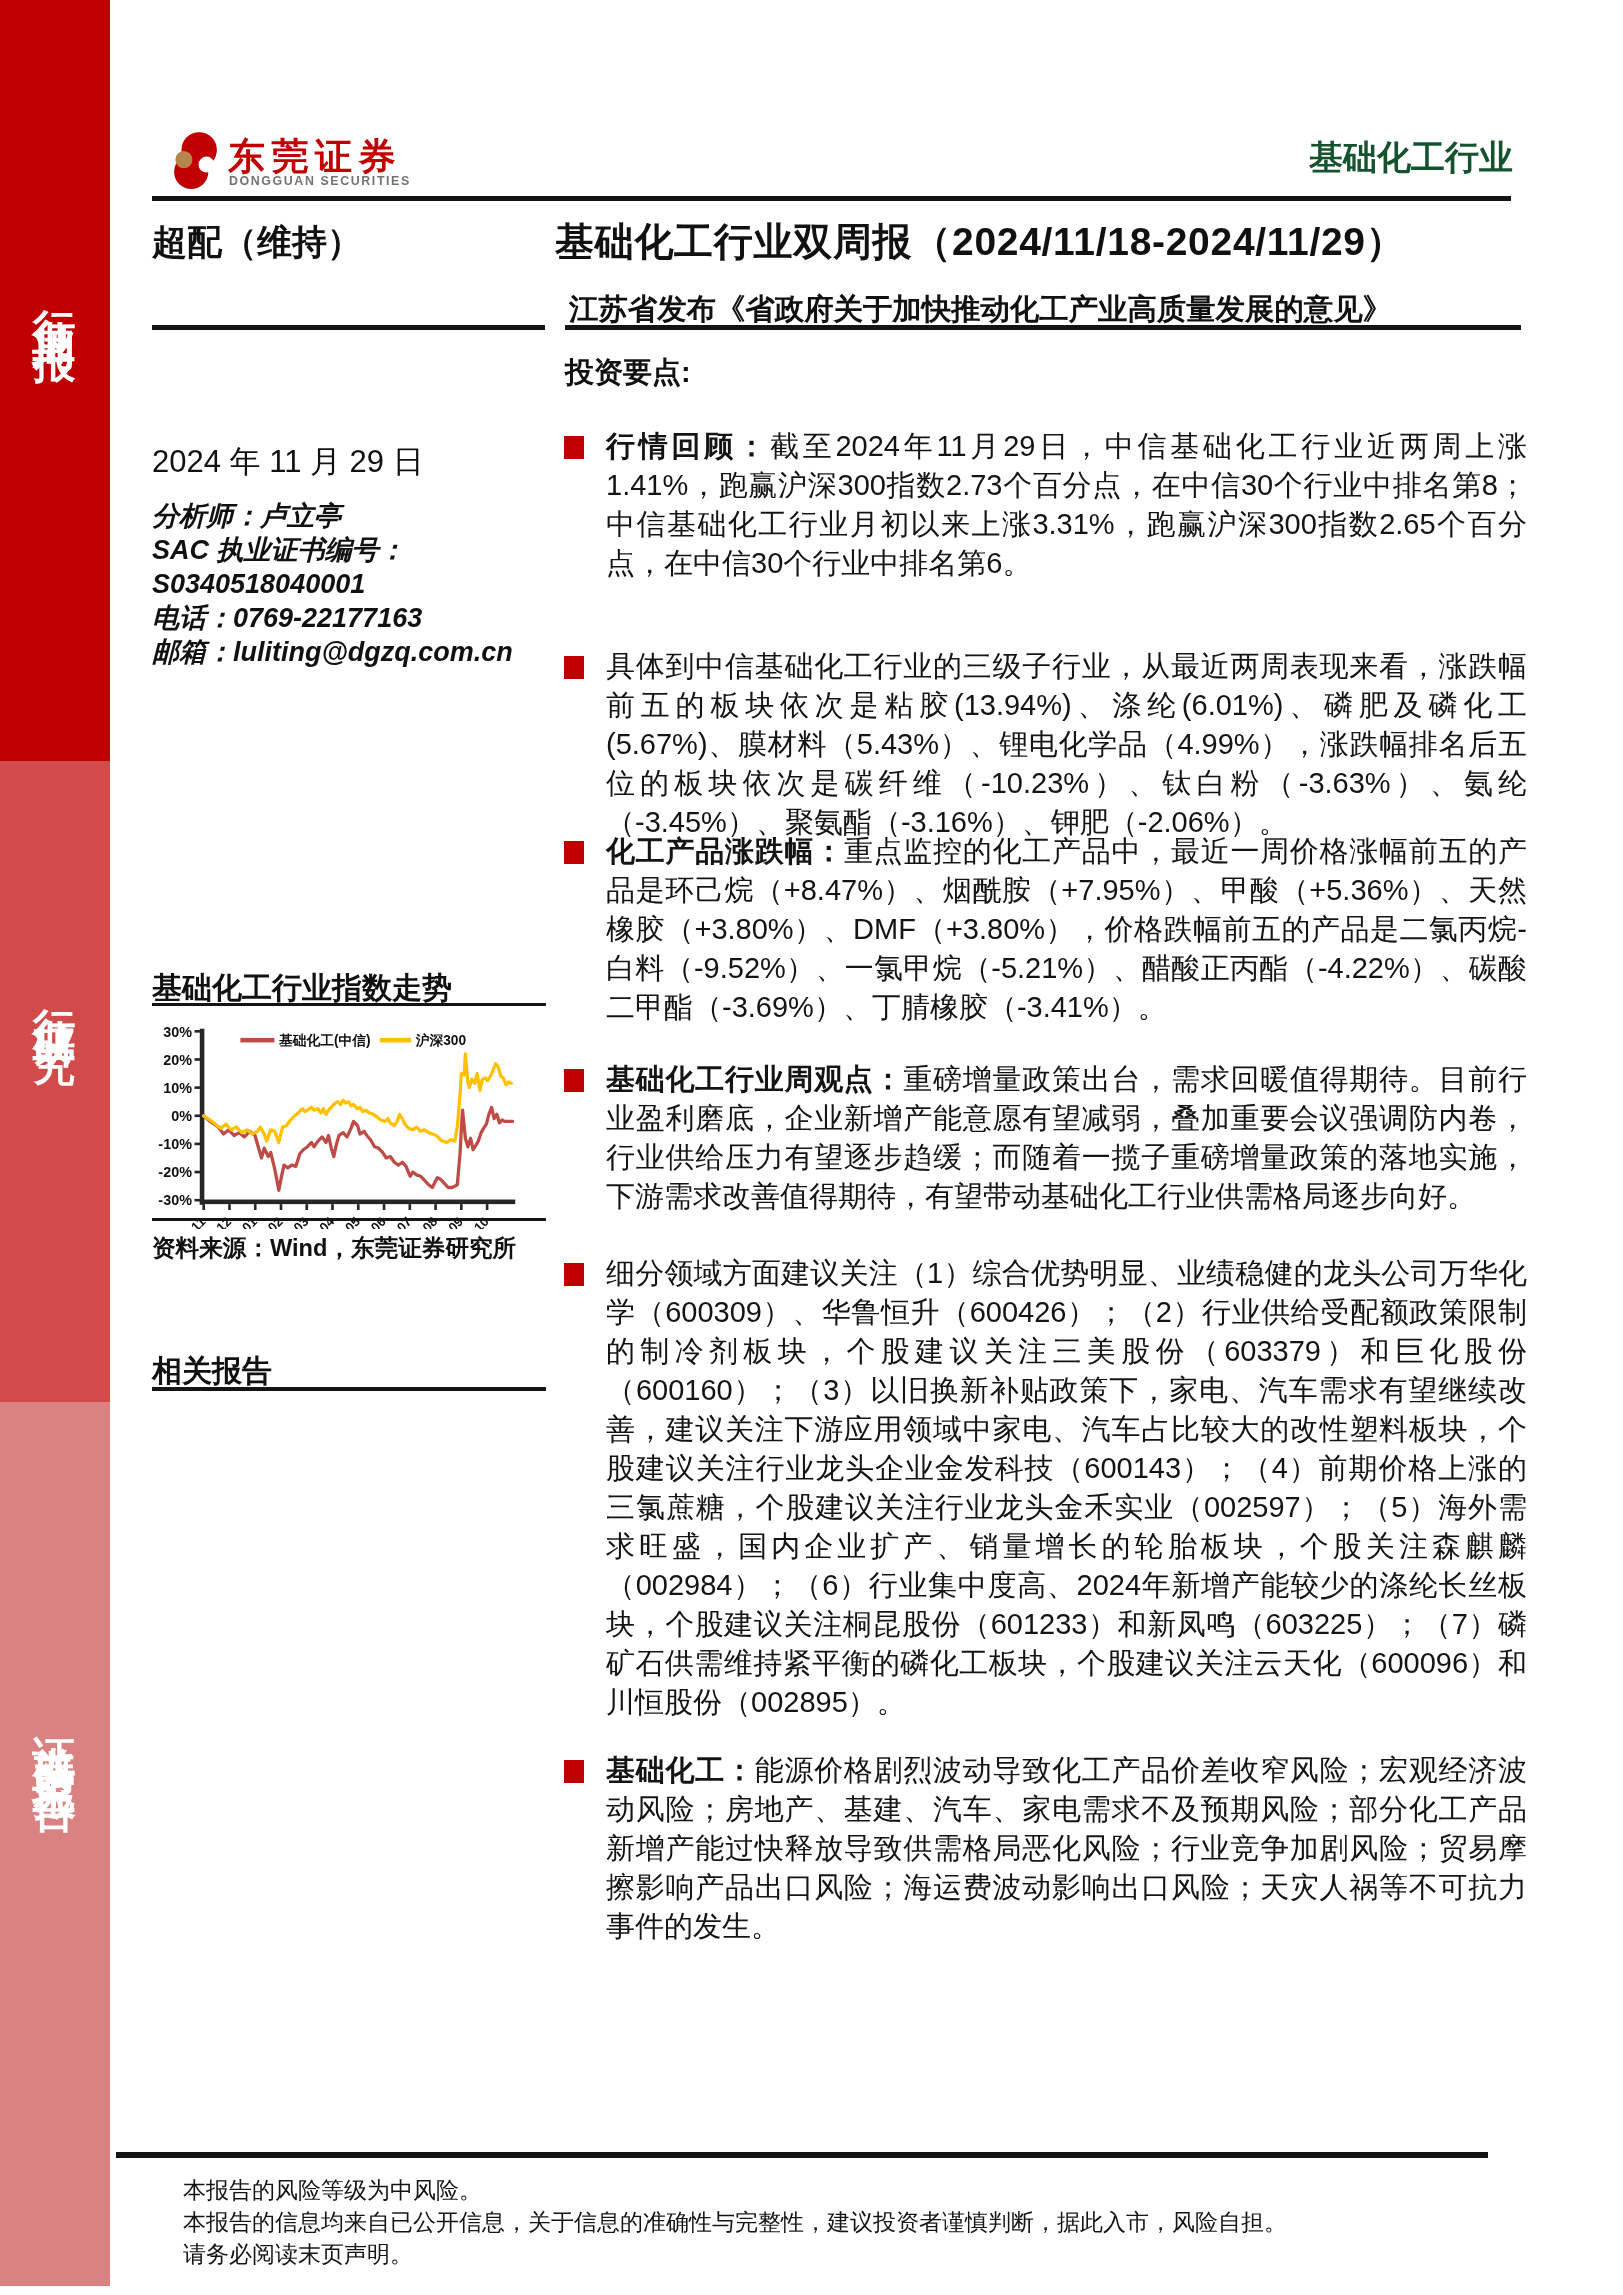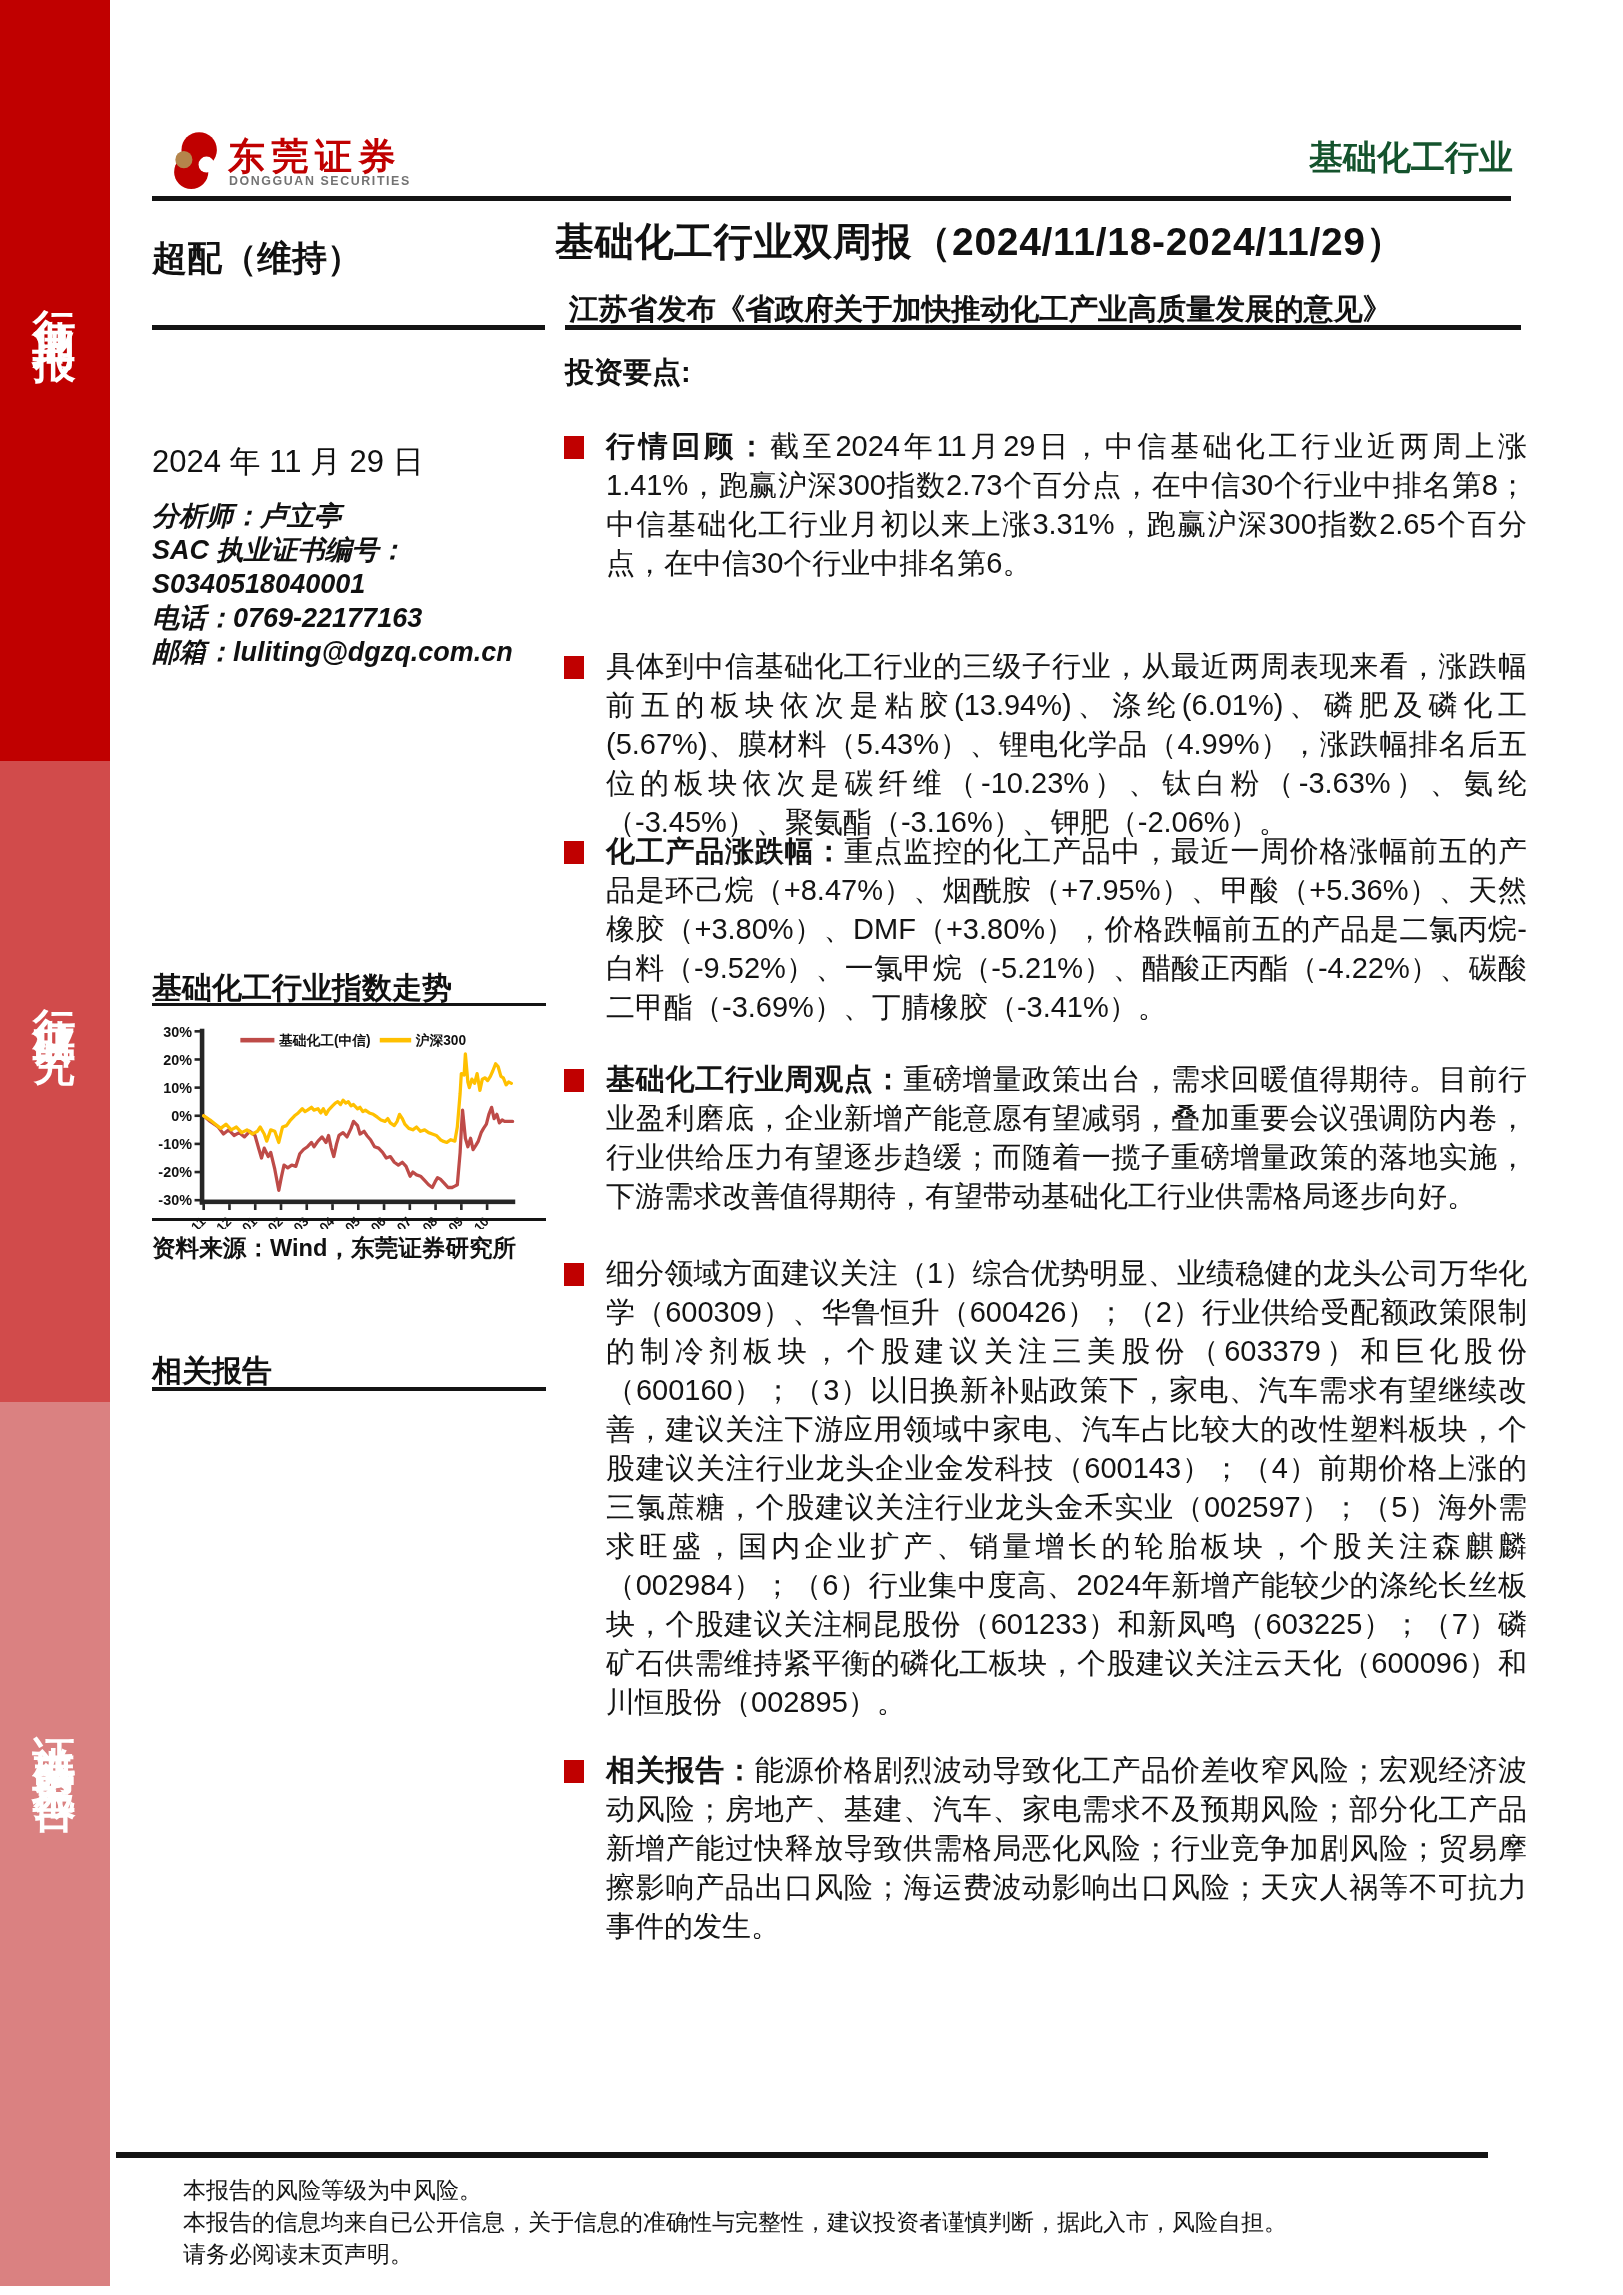--- a/index.html
+++ b/index.html
@@ -12,21 +12,21 @@
   .seg3{top:1402px;height:884px;background:#da8181;}
   .side-label{position:absolute;left:33px;writing-mode:vertical-rl;text-orientation:upright;
         color:#fff;font-weight:700;font-size:43px;letter-spacing:10.5px;line-height:44px;white-space:nowrap;}
   .lab1{top:275px;} .lab2{top:974px;} .lab3{top:1701px;}
   
   .logo-icon{position:absolute;left:168px;top:130px;width:55px;height:63px;}
   .logo-cn{position:absolute;left:228px;top:132px;font-size:37px;font-weight:700;color:#c00000;letter-spacing:6.5px;white-space:nowrap;}
   .logo-en{position:absolute;left:229px;top:174px;font-size:12.4px;font-weight:700;color:#737373;letter-spacing:1.6px;white-space:nowrap;}
   .industry-label{position:absolute;left:1047px;top:135px;width:466px;text-align:right;font-size:34px;font-weight:700;color:#14532d;white-space:nowrap;}
   .rule-top{position:absolute;left:152px;top:196px;width:1359px;height:5.2px;background:#141414;}
-  .rating{position:absolute;left:152px;top:235px;font-size:35px;font-weight:700;white-space:nowrap;}
+  .rating{position:absolute;left:152px;top:219px;font-size:35px;font-weight:700;white-space:nowrap;}
   .report-title{position:absolute;left:555px;top:215px;font-size:39px;font-weight:700;white-space:nowrap;letter-spacing:0.7px;}
   .report-subtitle{position:absolute;left:569px;top:290px;width:958px;text-align:left;font-size:29.4px;font-weight:700;white-space:nowrap;}
   .rule-left{position:absolute;left:152px;top:325px;width:393px;height:4.6px;background:#141414;}
   .rule-right{position:absolute;left:565px;top:325px;width:956px;height:4.6px;background:#141414;}
   
   .report-date{position:absolute;left:152px;top:441px;font-size:31px;font-weight:500;white-space:nowrap;}
   .analyst{position:absolute;left:152px;top:499px;font-size:27px;font-weight:600;line-height:34px;white-space:nowrap;font-style:italic;}
   .chart-title{position:absolute;left:152px;top:968px;font-size:30px;font-weight:700;white-space:nowrap;}
   .chart-title-rule{position:absolute;left:152px;top:1003px;width:394px;height:3.3px;background:#141414;}
   .chart-box{position:absolute;left:152px;top:1013px;width:394px;height:216px;}
@@ -140,21 +140,21 @@
   <div class="related-title">相关报告</div>
   <div class="related-rule"></div>
 
   <div class="section-title">投资要点:</div>
 
   <div class="bullet b1"><b>行情回顾：</b><span>截至2024年11月29日，中信基础化工行业近两周上涨1.41%，跑赢沪深300指数2.73个百分点，在中信30个行业中排名第8；中信基础化工行业月初以来上涨3.31%，跑赢沪深300指数2.65个百分点，在中信30个行业中排名第6。</span></div>
   <div class="bullet b2"><b></b><span>具体到中信基础化工行业的三级子行业，从最近两周表现来看，涨跌幅前五的板块依次是粘胶(13.94%)、涤纶(6.01%)、磷肥及磷化工(5.67%)、膜材料（5.43%）、锂电化学品（4.99%），涨跌幅排名后五位的板块依次是碳纤维（-10.23%）、钛白粉（-3.63%）、氨纶（-3.45%）、聚氨酯（-3.16%）、钾肥（-2.06%）。</span></div>
   <div class="bullet b3"><b>化工产品涨跌幅：</b><span>重点监控的化工产品中，最近一周价格涨幅前五的产品是环己烷（+8.47%）、烟酰胺（+7.95%）、甲酸（+5.36%）、天然橡胶（+3.80%）、DMF（+3.80%），价格跌幅前五的产品是二氯丙烷-白料（-9.52%）、一氯甲烷（-5.21%）、醋酸正丙酯（-4.22%）、碳酸二甲酯（-3.69%）、丁腈橡胶（-3.41%）。</span></div>
   <div class="bullet b4"><b>基础化工行业周观点：</b><span>重磅增量政策出台，需求回暖值得期待。目前行业盈利磨底，企业新增产能意愿有望减弱，叠加重要会议强调防内卷，行业供给压力有望逐步趋缓；而随着一揽子重磅增量政策的落地实施，下游需求改善值得期待，有望带动基础化工行业供需格局逐步向好。</span></div>
   <div class="bullet b5"><b></b><span>细分领域方面建议关注（1）综合优势明显、业绩稳健的龙头公司万华化学（600309）、华鲁恒升（600426）；（2）行业供给受配额政策限制的制冷剂板块，个股建议关注三美股份（603379）和巨化股份（600160）；（3）以旧换新补贴政策下，家电、汽车需求有望继续改善，建议关注下游应用领域中家电、汽车占比较大的改性塑料板块，个股建议关注行业龙头企业金发科技（600143）；（4）前期价格上涨的三氯蔗糖，个股建议关注行业龙头金禾实业（002597）；（5）海外需求旺盛，国内企业扩产、销量增长的轮胎板块，个股关注森麒麟（002984）；（6）行业集中度高、2024年新增产能较少的涤纶长丝板块，个股建议关注桐昆股份（601233）和新凤鸣（603225）；（7）磷矿石供需维持紧平衡的磷化工板块，个股建议关注云天化（600096）和川恒股份（002895）。</span></div>
-  <div class="bullet b6"><b>相关报告：</b><span>能源价格剧烈波动导致化工产品价差收窄风险；宏观经济波动风险；房地产、基建、汽车、家电需求不及预期风险；部分化工产品新增产能过快释放导致供需格局恶化风险；行业竞争加剧风险；贸易摩擦影响产品出口风险；海运费波动影响出口风险；天灾人祸等不可抗力事件的发生。</span></div>
+  <div class="bullet b6"><b>基础化工：</b><span>能源价格剧烈波动导致化工产品价差收窄风险；宏观经济波动风险；房地产、基建、汽车、家电需求不及预期风险；部分化工产品新增产能过快释放导致供需格局恶化风险；行业竞争加剧风险；贸易摩擦影响产品出口风险；海运费波动影响出口风险；天灾人祸等不可抗力事件的发生。</span></div>
 
   <div class="footer-rule"></div>
   <div class="footer-line f1">本报告的风险等级为中风险。</div>
   <div class="footer-line f2">本报告的信息均来自已公开信息，关于信息的准确性与完整性，建议投资者谨慎判断，据此入市，风险自担。</div>
   <div class="footer-line f3">请务必阅读末页声明。</div>
 
 </div>
 
 
 </body></html>

